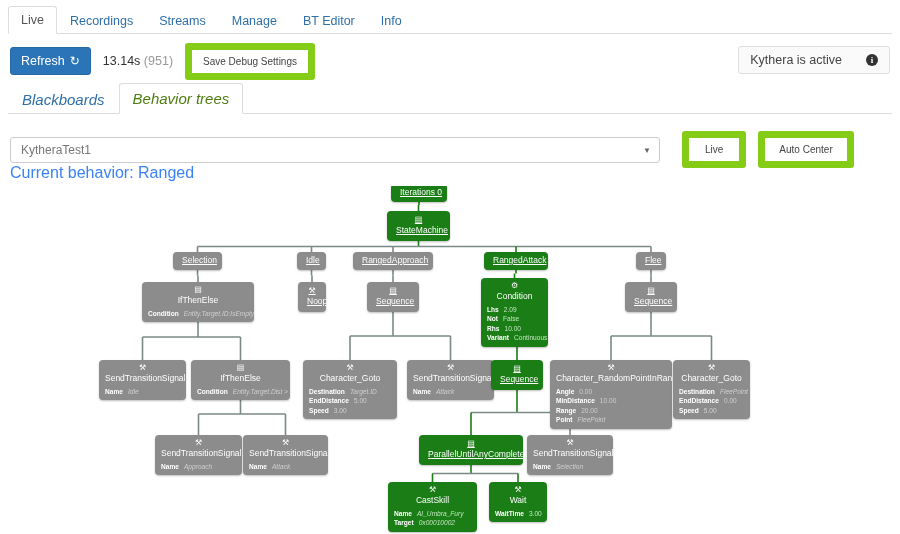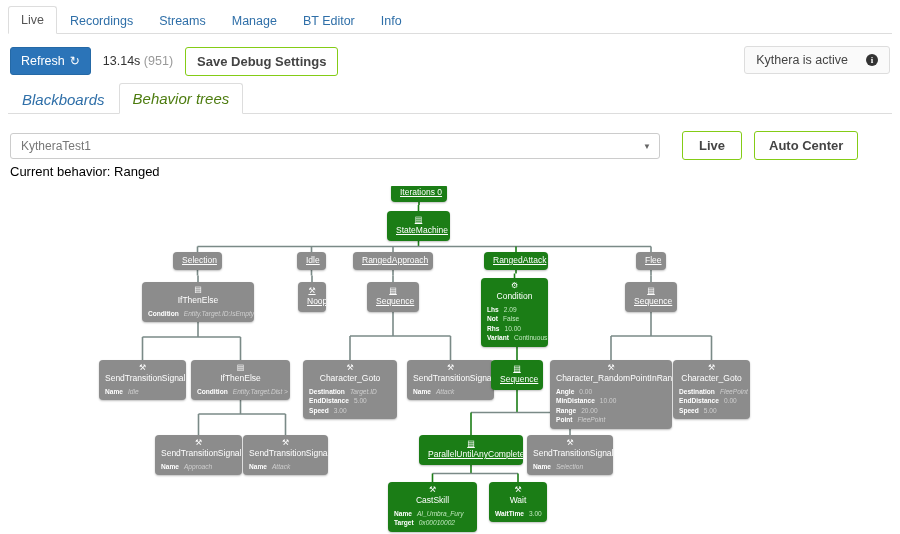--- a/index.html
+++ b/index.html
@@ -39,32 +39,31 @@
   .toolbar { position: absolute; left: 10px; top: 46px; height: 30px; display: flex; align-items: center; }
   .btn-primary {
     background: #2b74b8; color: #ffffff; border: 1px solid #2569a6;
     border-radius: 3px; font-size: 12.5px; padding: 6px 10px;
     display: inline-flex; align-items: center; gap: 5px; cursor: pointer;
   }
   .refresh-glyph { font-size: 12px; display: inline-block; }
   .timing { font-size: 12.5px; color: #333; margin-left: 12px; white-space: nowrap; }
   .timing .count { color: #999999; }
   .btn-default {
-    background: #ffffff; color: #444444; border: 1px solid #84cc16;
-    border-radius: 3px; font-size: 13px; padding: 6px 11px; cursor: pointer;
+    background: #ffffff; color: #444444; border: 7px solid #84cc16;
+    border-radius: 3px; font-size: 10px; padding: 6px 11px; cursor: pointer;
     white-space: nowrap;
-    font-weight: bold;
   }
   .toolbar .btn-default { margin-left: 12px; }
 
   .status-pill {
     position: absolute; right: 10px; top: 46px;
     background: #fafafa; border: 1px solid #dddddd; border-radius: 3px;
     font-size: 12.5px; color: #444444; padding: 6px 11px;
-    display: inline-flex; align-items: center; gap: 18px; cursor: pointer;
+    display: inline-flex; align-items: center; gap: 24px; cursor: pointer;
   }
   .info-badge {
     width: 12px; height: 12px; border-radius: 50%;
     background: #333333; color: #ffffff; font-size: 9px; line-height: 12px;
     text-align: center; font-weight: bold; font-family: "Liberation Serif", serif;
   }
 
   
   .sub-tabs {
     position: absolute; left: 8px; top: 86px; width: 884px; height: 28px;
@@ -93,21 +92,21 @@
   }
   .tree-select .caret {
     position: absolute; right: 8px; top: 50%; transform: translateY(-50%);
     font-size: 8px; color: #666666;
   }
   .select-row .btn-default { margin-left: 22px; padding: 6px 16px; }
   .select-row .btn-default.wide { margin-left: 12px; padding: 6px 14px; }
 
   .behavior-line {
     position: absolute; left: 10px; top: 164px;
-    font-size: 13px; color: #000000;
+    font-size: 16px; color: #3b82f6;
   }
 
   
   .tree-canvas {
     position: absolute; left: 0; top: 186px; width: 900px; height: 348px;
     overflow: hidden;
   }
   .edges { position: absolute; left: 0; top: 0; width: 900px; height: 348px; }
 
   .node {

